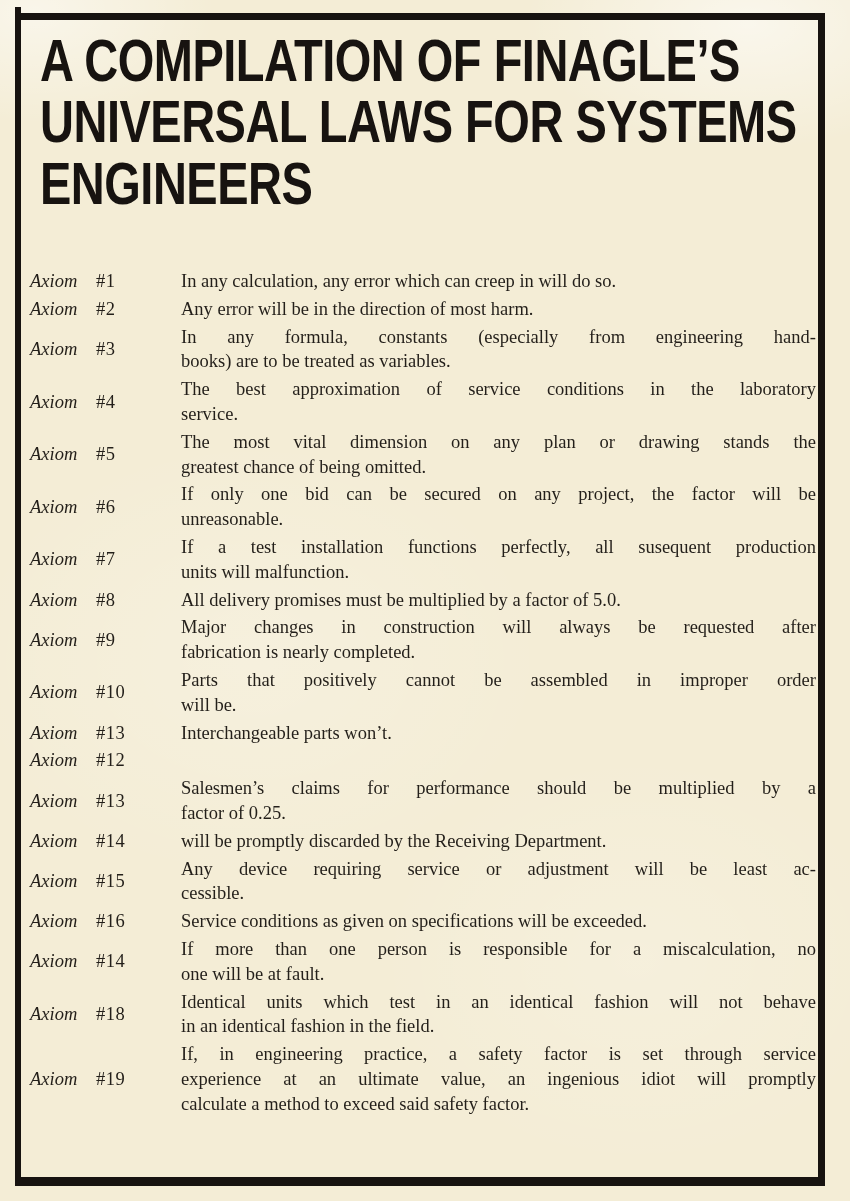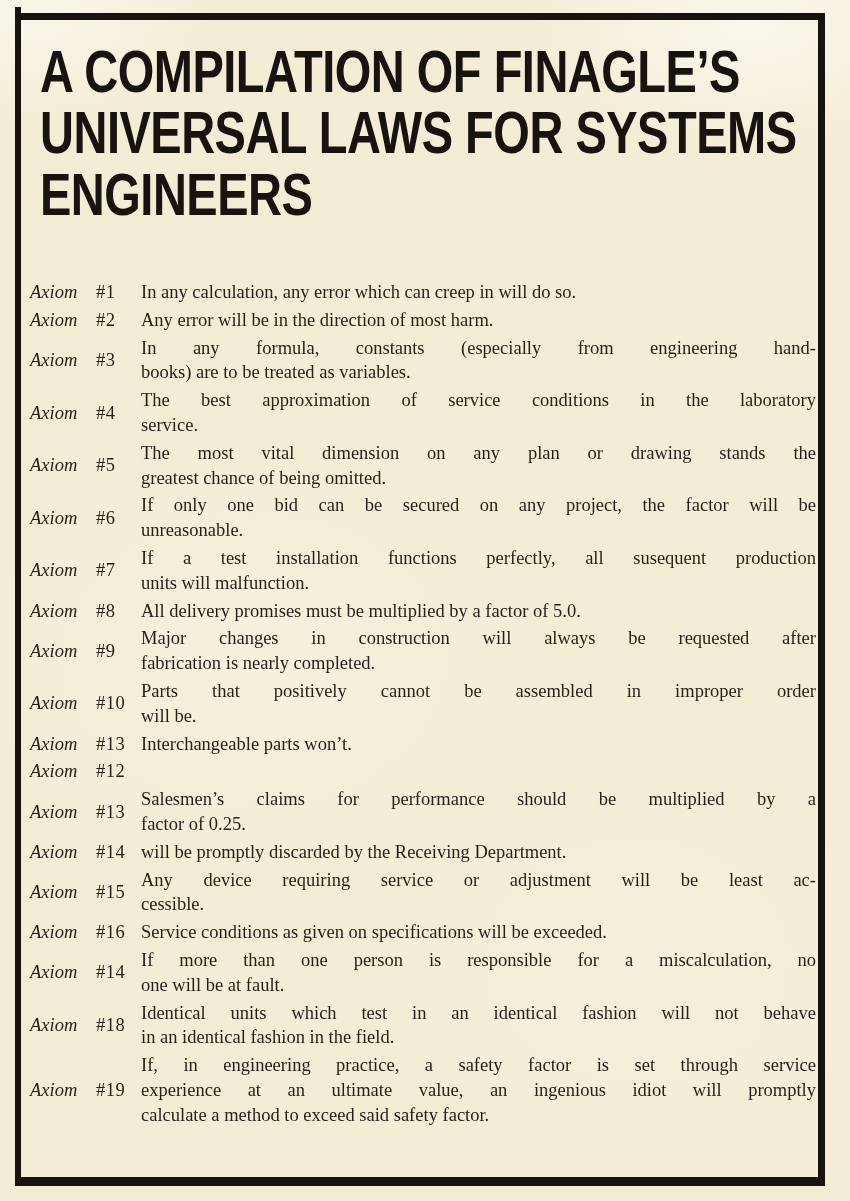--- a/index.html
+++ b/index.html
@@ -21,21 +21,21 @@
     font-family:"Liberation Serif", serif;
     color:var(--body-ink);
   }
   .page-frame{
     position:absolute;
     left:15px; top:13px;
     width:810px; height:1173px;
     border-style:solid;
     border-color:var(--ink);
     border-width:7px 7px 9px 6px;
-    padding:20px 0 0 0;
+    padding:9px 0 0 0;
   }
   
   .frame-overshoot{
     position:absolute;
     left:-6px; top:-13px;
     width:6px; height:14px;
     background:var(--ink);
   }
   .page-title{
     margin-left:19px;
@@ -70,20 +70,21 @@
   .axiom-number{
     font-style:normal;
     letter-spacing:0.5px;
   }
   .axiom-text{
     flex:1 1 auto;
     min-width:0;
   }
   .text-line{
     text-align:left;
+    margin-left:40px;
   }
   .text-line.just{
     text-align:justify;
     text-align-last:justify;
   }
 </style>
 </head>
 <body>
 
 <div class="page-frame">

